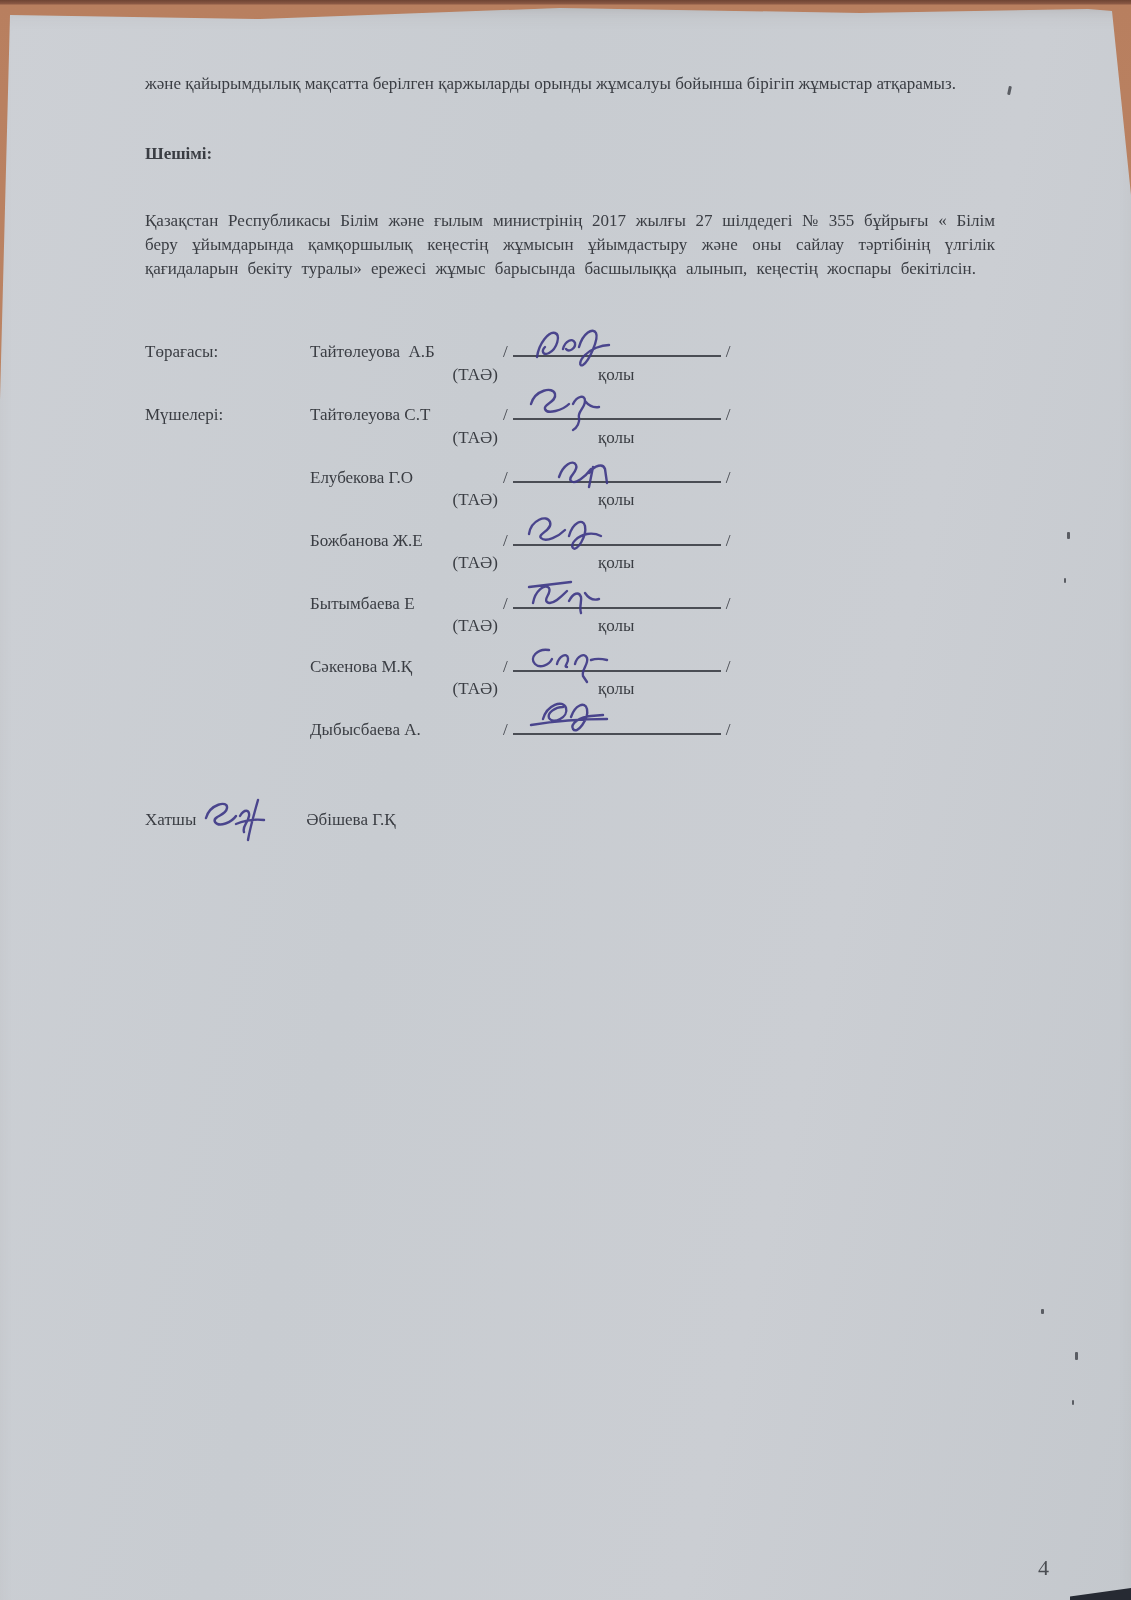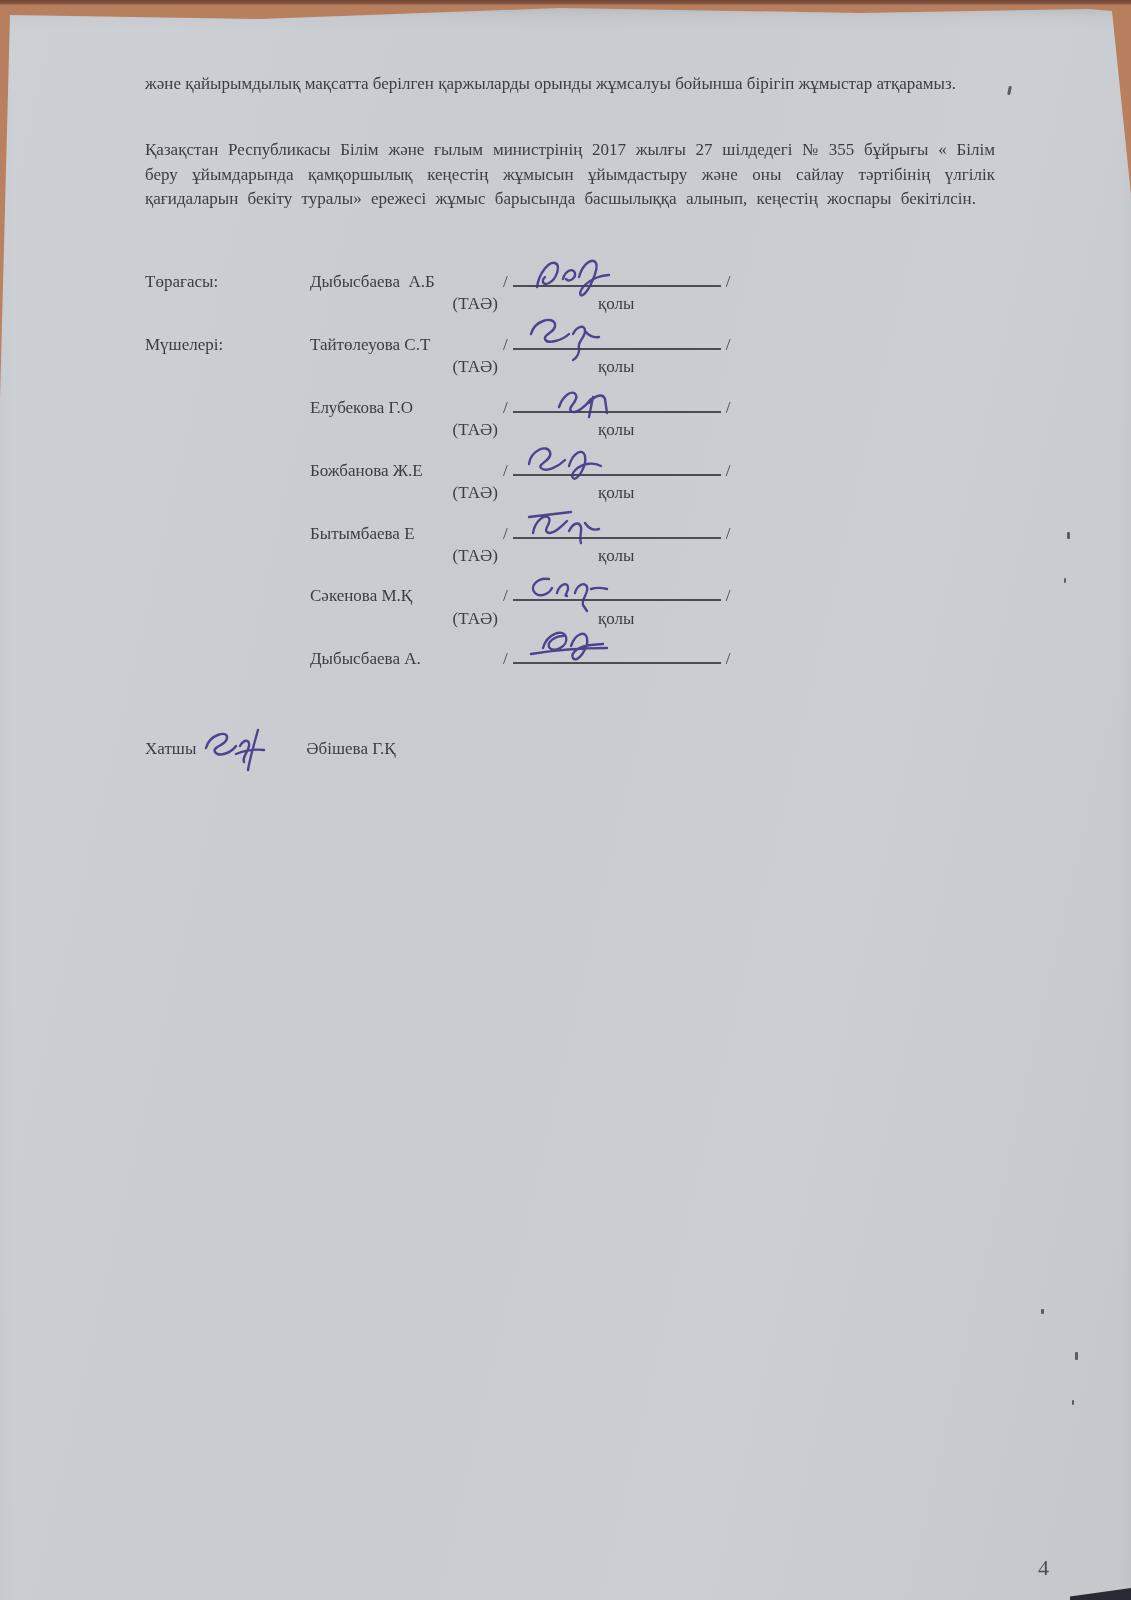--- a/index.html
+++ b/index.html
@@ -52,28 +52,29 @@
 </head>
 <body>
 
 <div class="paper"></div>
 
 <div class="content">
 
   <p class="body-text para-top">және қайырымдылық мақсатта берілген қаржыларды орынды жұмсалуы бойынша бірігіп жұмыстар атқарамыз.</p>
 
 
+  <div class="decision-head">Шешімі:</div>
 
   <p class="body-text decision-text">Қазақстан Республикасы  Білім және ғылым министрінің 2017 жылғы 27 шілдедегі  № 355 бұйрығы  « Білім беру ұйымдарында қамқоршылық кеңестің жұмысын ұйымдастыру және оны сайлау тәртібінің үлгілік қағидаларын бекіту туралы»  ережесі жұмыс барысында басшылыққа алынып, кеңестің  жоспары  бекітілсін.</p>
 
   <div class="sig-block">
 
     <div class="sig-row">
       <span>Төрағасы:</span>
-      <span class="sig-name">Дыбысбаева  А.Б</span>
+      <span class="sig-name">Тайтөлеуова  А.Б</span>
       <span class="sig-line-wrap">
         <span class="slash">/</span>
         <span class="sig-line">
           <svg class="sig-ink" width="170" height="52" viewBox="0 0 170 52">
               <path d="M18 40 C20 26 30 14 36 16 C42 18 38 32 30 36 C24 39 22 34 26 30 M44 32 C46 24 54 20 56 26 C57 31 50 36 47 32 M60 30 C64 16 74 10 77 16 C80 22 70 44 64 48 C60 50 60 44 66 38 C72 32 82 28 90 28"></path>
             </svg>
         </span>
         <span class="slash">/</span>
       </span>
     </div>

